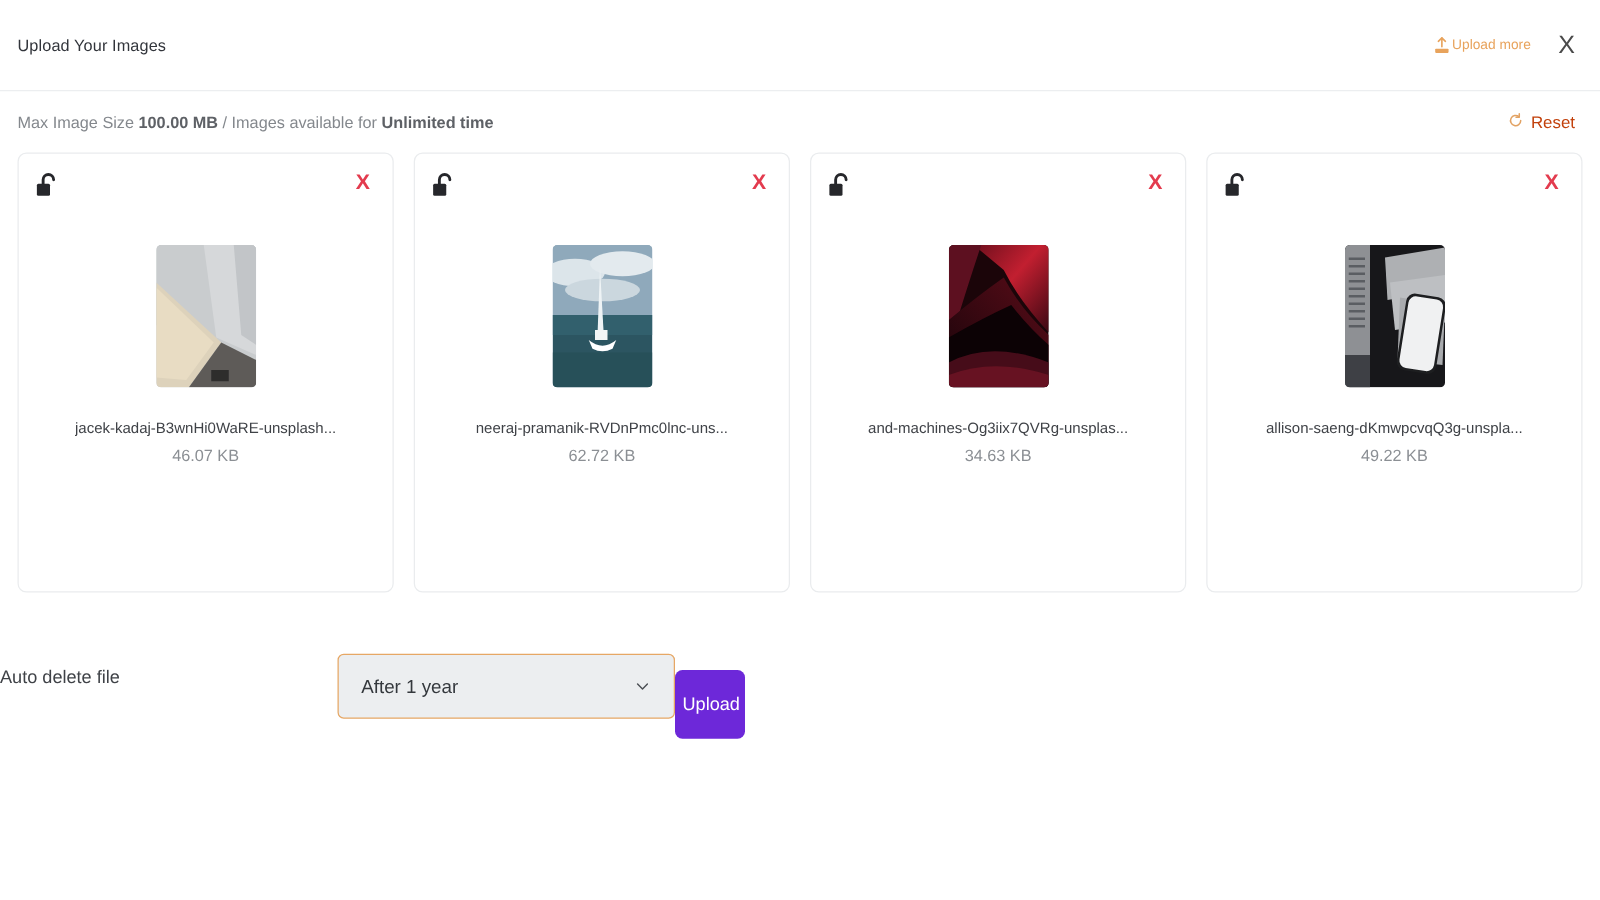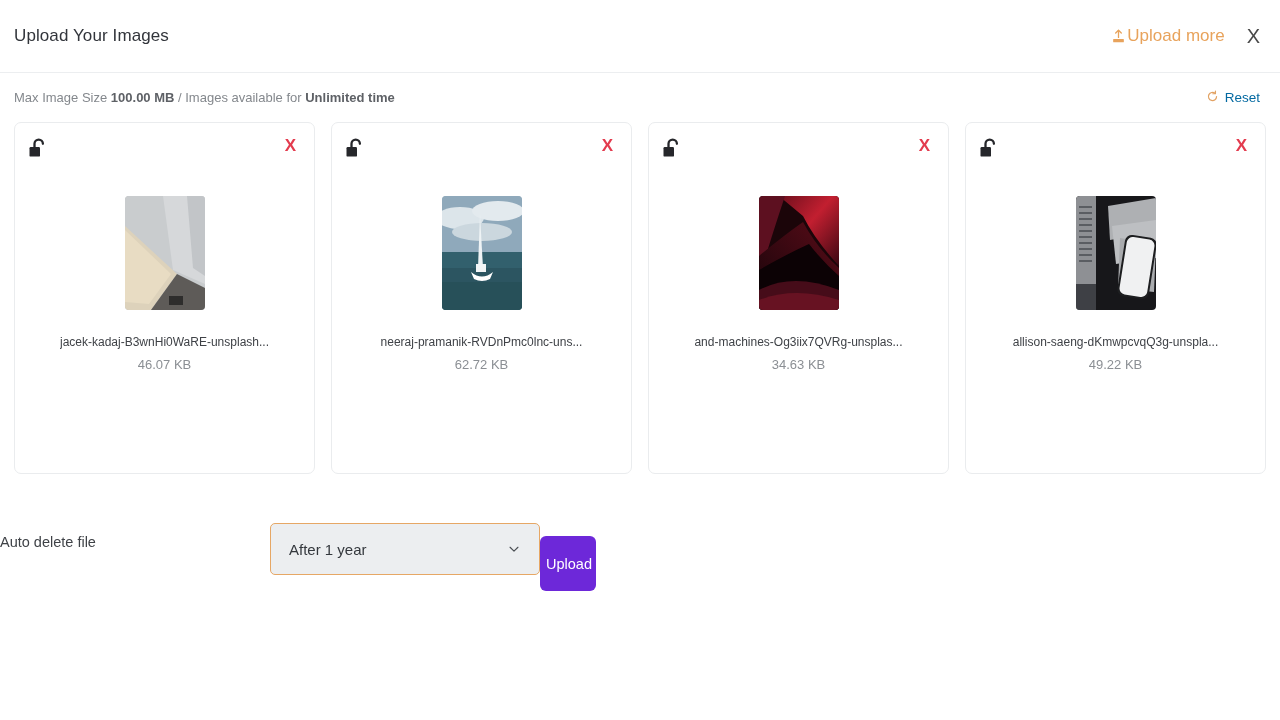--- a/index.html
+++ b/index.html
@@ -14,37 +14,37 @@
   
   .header {
     position: relative;
     height: 73px;
     border-bottom: 1px solid #eceef0;
     display: flex;
     align-items: center;
     padding: 0 16px 0 14px;
   }
   .page-title {
-    font-size: 17px;
+    font-size: 13px;
     color: #32353b;
     font-weight: 400;
     letter-spacing: .1px;
   }
   .header-right {
     margin-left: auto;
     display: flex;
     align-items: center;
     gap: 18px;
   }
   .upload-more {
     display: flex;
     align-items: center;
     gap: 1px;
     color: #e8a35c;
-    font-size: 17px;
+    font-size: 11px;
     cursor: pointer;
     text-decoration: none;
   }
   .upload-more svg { display: block; }
   .close-x {
     color: #4a4a4a;
     font-size: 20px;
     line-height: 1;
     cursor: pointer;
     padding: 2px 4px;
@@ -62,21 +62,21 @@
   .infobar-text {
     font-size: 13px;
     color: #84888d;
   }
   .infobar-text b { color: #5e6166; font-weight: 700; }
   .reset-btn {
     margin-left: auto;
     display: flex;
     align-items: center;
     gap: 6px;
-    color: #0369a1;
+    color: #c2410c;
     font-size: 13.5px;
     cursor: pointer;
     background: none;
     border: none;
     font-family: inherit;
     padding: 0;
   }
 
   
   .cards {

